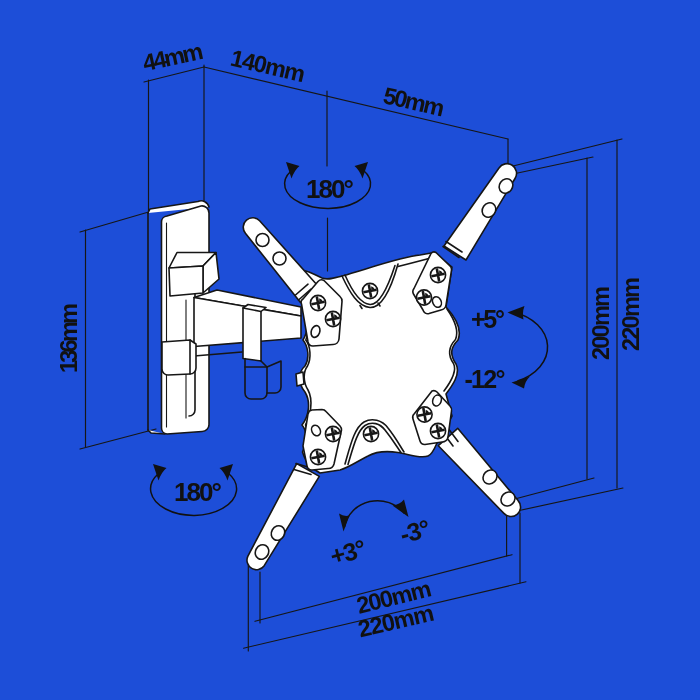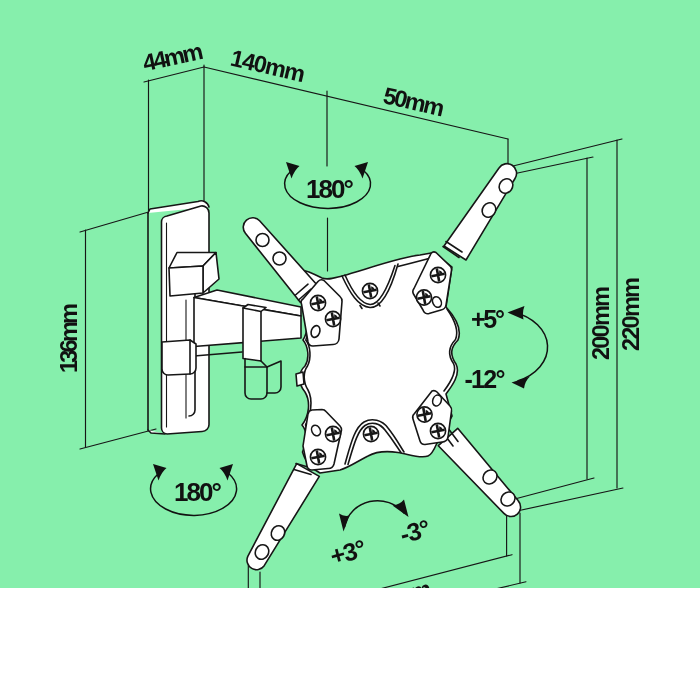--- a/index.html
+++ b/index.html
@@ -1,16 +1,16 @@
 <!DOCTYPE html>
 <html><head>
 <meta charset="utf-8">
 <style>
   html,body{margin:0;padding:0;background:#fff;}
-  #stage{position:relative;width:700px;height:588px;background:#86efac;overflow:hidden;}
+  #stage{position:relative;width:700px;height:700px;background:#1d4ed8;overflow:hidden;}
   svg{position:absolute;left:0;top:0;}
   text{font-family:"Liberation Sans",sans-serif;font-weight:bold;fill:#111;}
 </style>
 </head>
 <body>
 <div id="stage">
 <svg width="700" height="700" viewBox="0 0 700 700">
   <g fill="none" stroke="#161616" stroke-width="1.15" stroke-linecap="round">
 
     <path d="M148.5,80 L148.5,211"></path>

